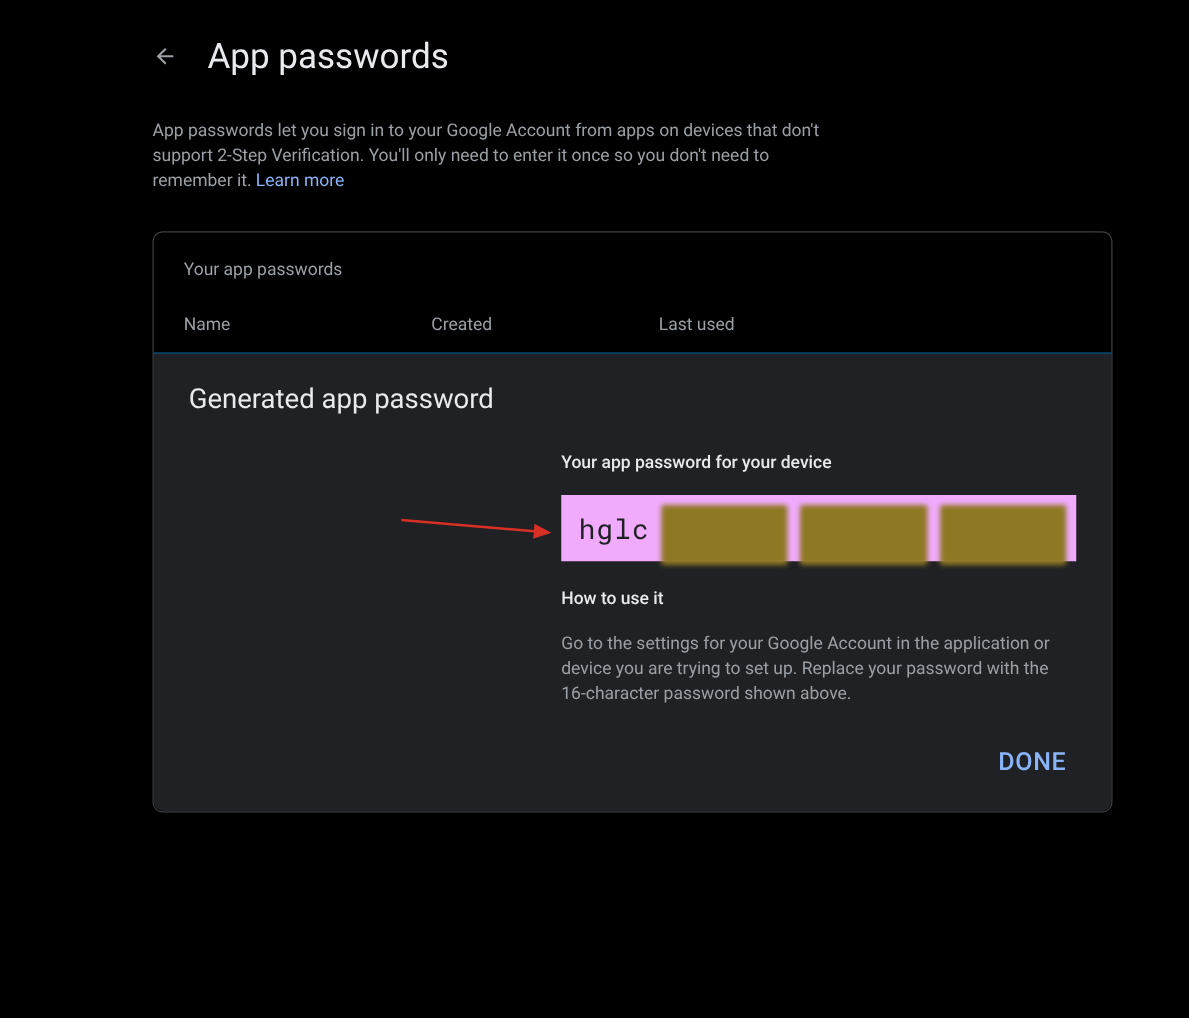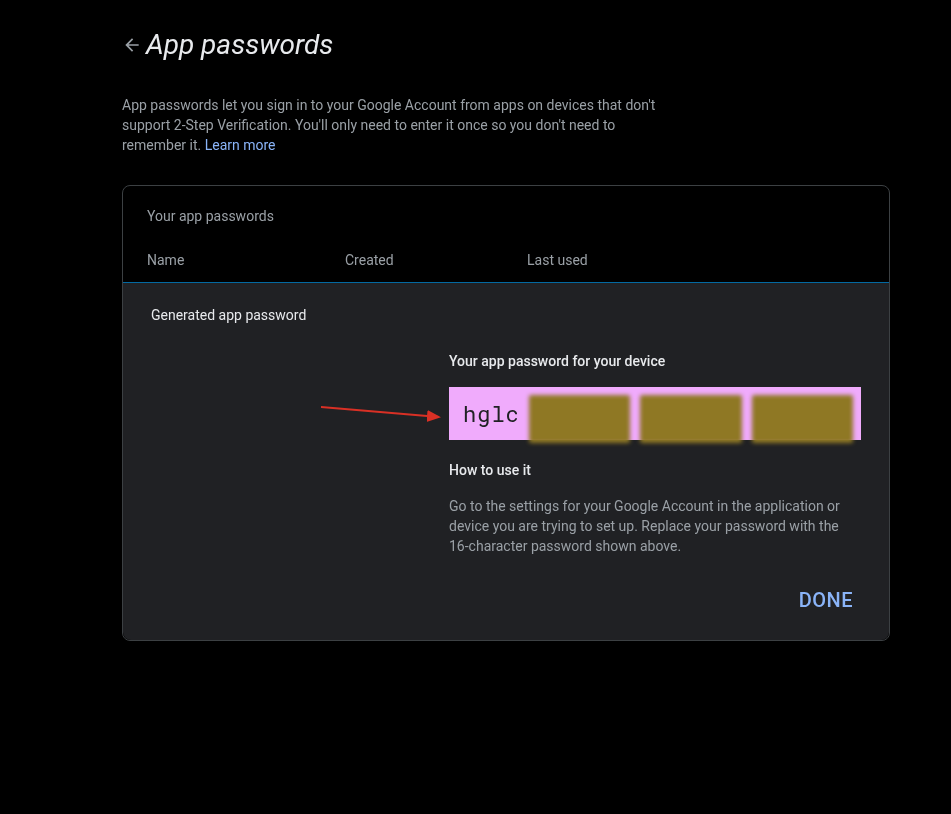--- a/index.html
+++ b/index.html
@@ -10,24 +10,23 @@
     width: 951px;
     height: 814px;
     overflow: hidden;
   }
   .page {
     padding-top: 28px;
   }
   .header {
     display: flex;
     align-items: center;
-    gap: 4px;
+    gap: 24px;
     padding-left: 122px;
     margin-bottom: 34px;
-    font-style: italic;
   }
   .back-btn {
     width: 20px;
     height: 20px;
     display: flex;
     align-items: center;
     justify-content: center;
     cursor: pointer;
     color: #9aa0a6;
   }
@@ -73,21 +72,21 @@
   .col-created { width: 182px; }
   .col-lastused { flex: 1; }
 
   .modal {
     background: #202124;
     border-radius: 0 0 8px 8px;
     padding: 24px 28px 22px 28px;
     position: relative;
   }
   .modal-title {
-    font-size: 14px;
+    font-size: 22px;
     font-weight: 400;
     color: #e8eaed;
     margin-bottom: 30px;
   }
   .modal-body {
     display: flex;
   }
   .left-col {
     width: 298px;
     position: relative;

